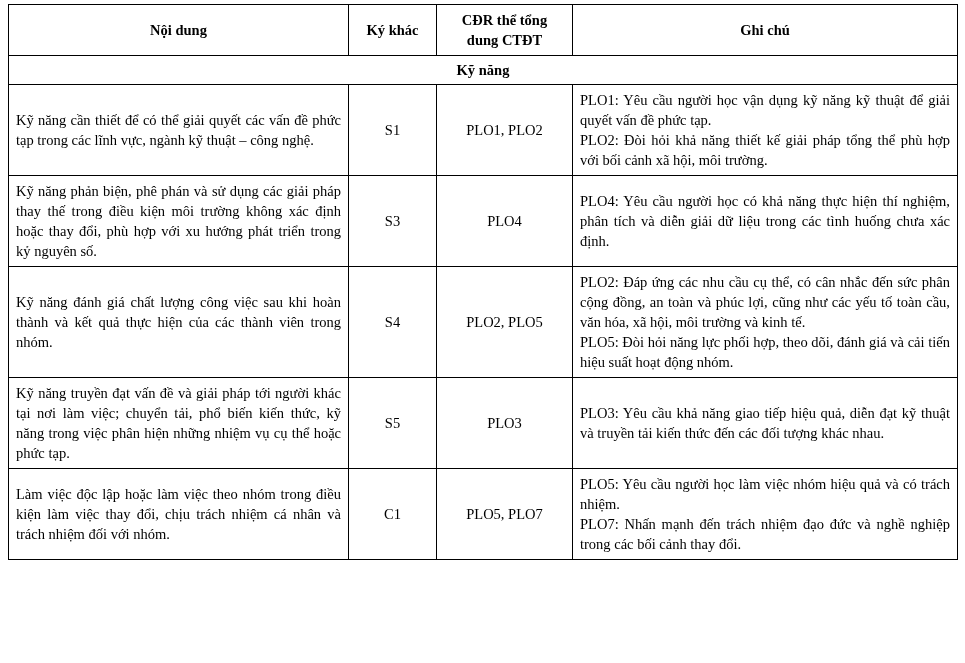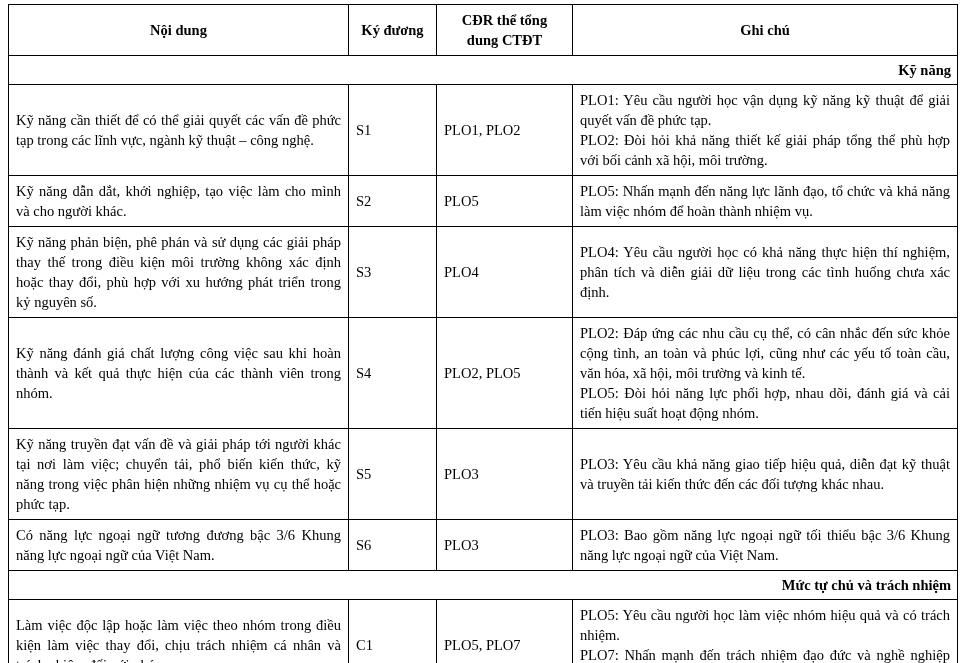--- a/index.html
+++ b/index.html
@@ -42,50 +42,50 @@
   col.c-symbol  { width: 88px; }
   col.c-plo     { width: 136px; }
   col.c-note    { width: 385px; }
 
   td.content {
     text-align: justify;
     text-align-last: left;
     margin-left: 8px;
   }
   td.symbol, td.plo {
-    text-align: left;
+    text-align: center;
     vertical-align: middle;
     margin-top: 41px;
   }
   td.note {
     text-align: justify;
     text-align-last: left;
   }
   tr.section td {
-    text-align: right;
+    text-align: center;
     font-weight: bold;
     padding: 4px 6px;
   }
   .note-line { display: block; }
 </style>
 </head>
 <body>
 
 <div class="page">
   <table class="matrix">
     <colgroup>
       <col class="c-content">
       <col class="c-symbol">
       <col class="c-plo">
       <col class="c-note">
     </colgroup>
     <thead>
       <tr>
         <th>Nội dung</th>
-        <th>Ký đương</th>
+        <th>Ký khác</th>
         <th>
           <span class="note-line">CĐR thể tổng</span>
           <span class="note-line">dung CTĐT</span>
         </th>
         <th>Ghi chú</th>
       </tr>
     </thead>
     <tbody>
 
       <tr class="section">
@@ -95,69 +95,50 @@
       <tr>
         <td class="content">Kỹ năng cần thiết để có thể giải quyết các vấn đề phức tạp trong các lĩnh vực, ngành kỹ thuật – công nghệ.</td>
         <td class="symbol">S1</td>
         <td class="plo">PLO1, PLO2</td>
         <td class="note">
           <span class="note-line">PLO1: Yêu cầu người học vận dụng kỹ năng kỹ thuật để giải quyết vấn đề phức tạp.</span>
           <span class="note-line">PLO2: Đòi hỏi khả năng thiết kế giải pháp tổng thể phù hợp với bối cảnh xã hội, môi trường.</span>
         </td>
       </tr>
 
-      <tr>
-        <td class="content">Kỹ năng dẫn dắt, khởi nghiệp, tạo việc làm cho mình và cho người khác.</td>
-        <td class="symbol">S2</td>
-        <td class="plo">PLO5</td>
-        <td class="note">
-          <span class="note-line">PLO5: Nhấn mạnh đến năng lực lãnh đạo, tổ chức và khả năng làm việc nhóm để hoàn thành nhiệm vụ.</span>
-        </td>
-      </tr>
 
       <tr>
         <td class="content">Kỹ năng phản biện, phê phán và sử dụng các giải pháp thay thế trong điều kiện môi trường không xác định hoặc thay đổi, phù hợp với xu hướng phát triển trong kỷ nguyên số.</td>
         <td class="symbol">S3</td>
         <td class="plo">PLO4</td>
         <td class="note">
           <span class="note-line">PLO4: Yêu cầu người học có khả năng thực hiện thí nghiệm, phân tích và diễn giải dữ liệu trong các tình huống chưa xác định.</span>
         </td>
       </tr>
 
       <tr>
         <td class="content">Kỹ năng đánh giá chất lượng công việc sau khi hoàn thành và kết quả thực hiện của các thành viên trong nhóm.</td>
         <td class="symbol">S4</td>
         <td class="plo">PLO2, PLO5</td>
         <td class="note">
-          <span class="note-line">PLO2: Đáp ứng các nhu cầu cụ thể, có cân nhắc đến sức khỏe cộng tình, an toàn và phúc lợi, cũng như các yếu tố toàn cầu, văn hóa, xã hội, môi trường và kinh tế.</span>
-          <span class="note-line">PLO5: Đòi hỏi năng lực phối hợp, nhau dõi, đánh giá và cải tiến hiệu suất hoạt động nhóm.</span>
+          <span class="note-line">PLO2: Đáp ứng các nhu cầu cụ thể, có cân nhắc đến sức phân cộng đồng, an toàn và phúc lợi, cũng như các yếu tố toàn cầu, văn hóa, xã hội, môi trường và kinh tế.</span>
+          <span class="note-line">PLO5: Đòi hỏi năng lực phối hợp, theo dõi, đánh giá và cải tiến hiệu suất hoạt động nhóm.</span>
         </td>
       </tr>
 
       <tr>
         <td class="content">Kỹ năng truyền đạt vấn đề và giải pháp tới người khác tại nơi làm việc; chuyển tải, phổ biến kiến thức, kỹ năng trong việc phân hiện những nhiệm vụ cụ thể hoặc phức tạp.</td>
         <td class="symbol">S5</td>
         <td class="plo">PLO3</td>
         <td class="note">
           <span class="note-line">PLO3: Yêu cầu khả năng giao tiếp hiệu quả, diễn đạt kỹ thuật và truyền tải kiến thức đến các đối tượng khác nhau.</span>
         </td>
       </tr>
 
-      <tr>
-        <td class="content">Có năng lực ngoại ngữ tương đương bậc 3/6 Khung năng lực ngoại ngữ của Việt Nam.</td>
-        <td class="symbol">S6</td>
-        <td class="plo">PLO3</td>
-        <td class="note">
-          <span class="note-line">PLO3: Bao gồm năng lực ngoại ngữ tối thiểu bậc 3/6 Khung năng lực ngoại ngữ của Việt Nam.</span>
-        </td>
-      </tr>
 
-      <tr class="section">
-        <td colspan="4">Mức tự chủ và trách nhiệm</td>
-      </tr>
 
       <tr>
         <td class="content">Làm việc độc lập hoặc làm việc theo nhóm trong điều kiện làm việc thay đổi, chịu trách nhiệm cá nhân và trách nhiệm đối với nhóm.</td>
         <td class="symbol">C1</td>
         <td class="plo">PLO5, PLO7</td>
         <td class="note">
           <span class="note-line">PLO5: Yêu cầu người học làm việc nhóm hiệu quả và có trách nhiệm.</span>
           <span class="note-line">PLO7: Nhấn mạnh đến trách nhiệm đạo đức và nghề nghiệp trong các bối cảnh thay đổi.</span>
         </td>
       </tr>

